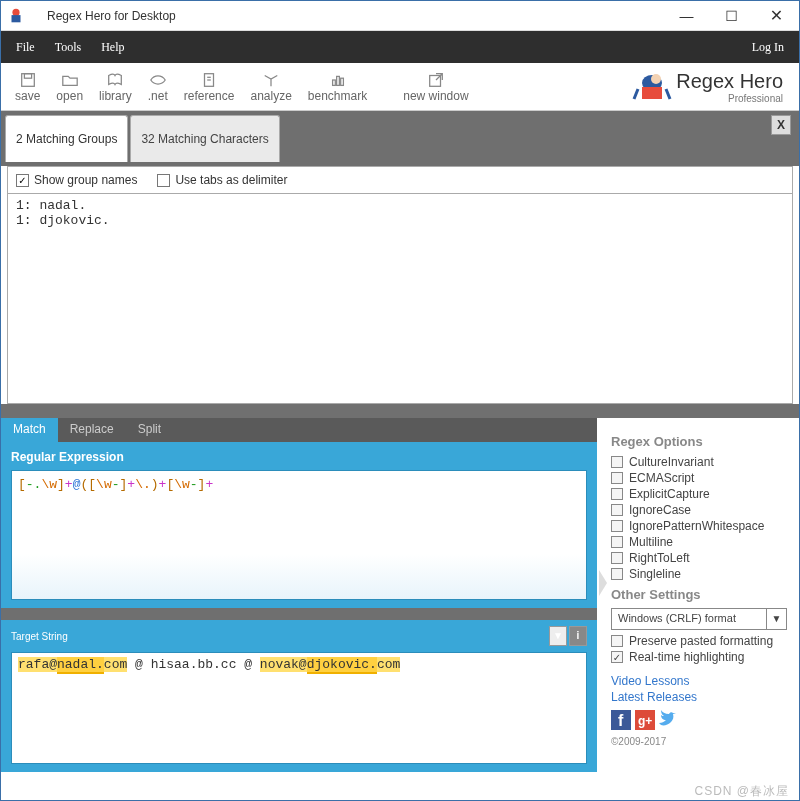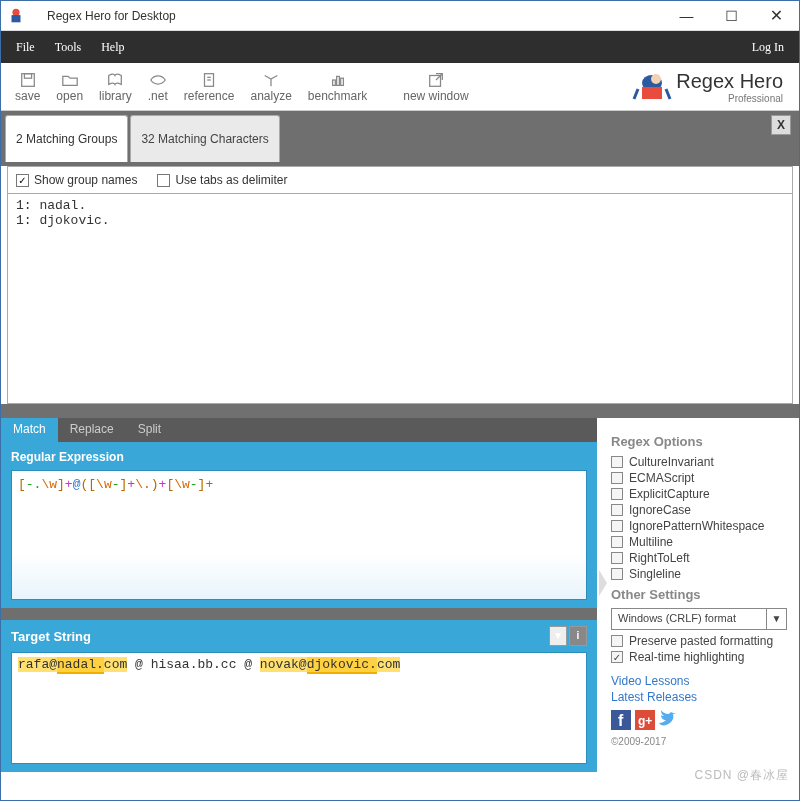--- a/index.html
+++ b/index.html
@@ -36,41 +36,41 @@
 .work-area { display: flex; height: 360px; }
 .left-col { width: 596px; display: flex; flex-direction: column; }
 .tabs2 { background: #5a5a5a; display: flex; padding: 0; height: 24px; }
 .tabs2 .t { padding: 4px 12px; color: #ccc; font-size: 12px; }
 .tabs2 .t.active { background: #39a7d8; color: #fff; }
 .blue-panel { background: #39a7d8; padding: 8px 10px; color: #fff; flex: 0 0 auto; }
 .panel-label { font-weight: bold; font-size: 12px; margin-bottom: 6px; }
 .regex-box { background: #fff; background: linear-gradient(#fff 65%, #e8f4fb); border: 1px solid #2b8dbb; height: 130px; padding: 6px; font-family: "Courier New", monospace; font-size: 13px; color: #000; }
 .gap { background: #6f6f6f; height: 12px; }
 .ts-header { background: #39a7d8; padding: 6px 10px; color: #fff; display: flex; align-items: center; }
-.ts-label { font-weight: bold; font-size: 13px; flex: 1; }
+.ts-label { font-weight: normal; font-size: 10px; flex: 1; }
 .ts-status { background: #fff; color: #333; padding: 3px 6px; border: 1px solid #2b8dbb; font-size: 12px; display: flex; gap: 2px; align-items: center; }
 .ts-status .grp { color: #3377cc; text-decoration: underline; }
 .mini-btn { width: 18px; height: 20px; background: #eee; border: 1px solid #999; margin-left: 2px; text-align: center; line-height: 18px; font-size: 10px; }
 .target-box { background: #fff; border: 1px solid #2b8dbb; margin: 0 10px 8px 10px; height: 112px; padding: 4px 6px; font-family: "Courier New", monospace; font-size: 13px; }
 .target-outer { background: #39a7d8; padding-bottom: 0; }
 .hl { background: #ffe070; margin-top: 16px; }
 .hl2 { background: #ffd040; border-bottom: 2px solid #f0b000; }
 .right-col { width: 200px; padding: 10px 10px 10px 14px; background: #fff; position: relative; color: #444; }
 .right-col .sect-title { color: #888; font-weight: bold; font-size: 13px; margin: 6px 0 6px; }
 .right-col .opt-row { display: flex; align-items: center; gap: 6px; font-size: 12px; margin: 2px 0; }
 .sq { width: 12px; height: 12px; border: 1px solid #888; background: #f5f5f5; display: flex; align-items: center; justify-content: center; font-size: 10px; }
 .sel { display: flex; border: 1px solid #888; margin: 4px 0; height: 22px; }
 .sel .seltxt { flex: 1; padding: 3px 6px; font-size: 11px; }
 .sel .selarr { width: 20px; border-left: 1px solid #888; text-align: center; line-height: 20px; font-size: 10px; }
 .links a { color: #3377cc; text-decoration: none; font-size: 12px; display: block; margin: 2px 0; }
 .social { display: flex; gap: 4px; margin-top: 6px; }
 .social .s { width: 20px; height: 20px; }
 .copy { font-size: 10px; color: #888; margin-top: 6px; }
 .arrow-hint { position: absolute; left: 0; top: 150px; width: 12px; height: 30px; }
-.watermark { position: absolute; right: 10px; bottom: 16px; color: #bbb; font-size: 12px; letter-spacing: 1px; }
+.watermark { position: absolute; right: 10px; bottom: 0; color: #bbb; font-size: 12px; letter-spacing: 1px; }
 .tok-b { color: #b56b00; }
 .tok-g { color: #1a9a1a; }
 .tok-o { color: #d46a00; }
 .tok-p { color: #c934c9; }
 .tok-bl { color: #2a74d6; }
 </style>
 </head>
 <body>
 
 <div class="titlebar">

